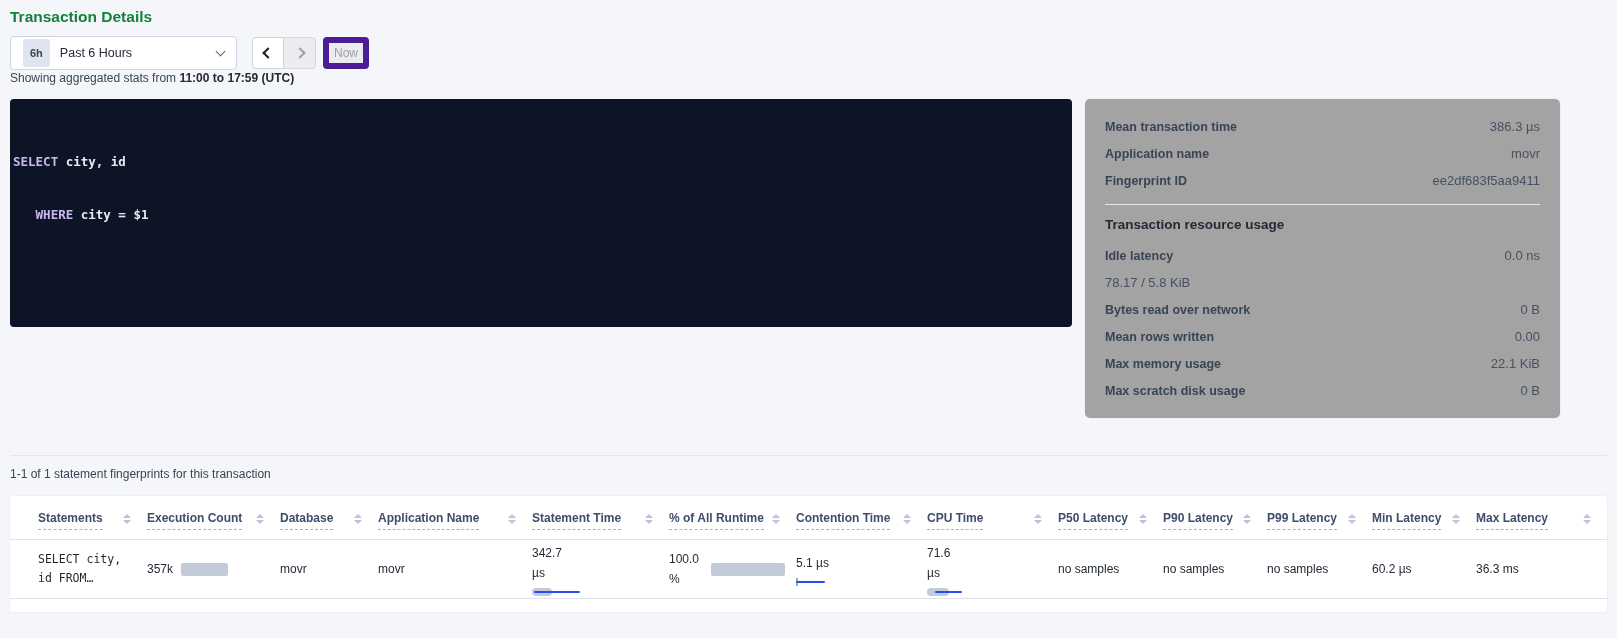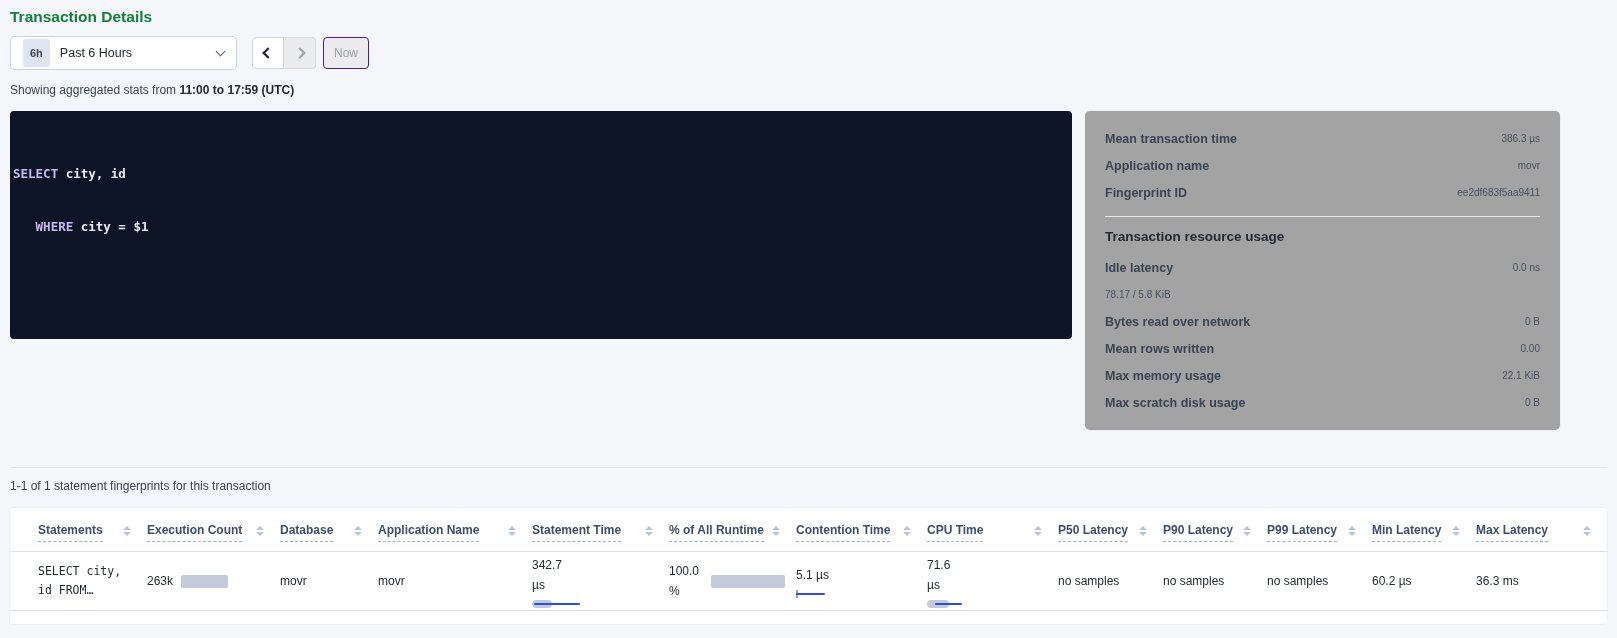--- a/index.html
+++ b/index.html
@@ -39,43 +39,43 @@
   .btn-group{display:flex;margin-left:15px;}
   .nav-btn{
     width:32px;height:32px;background:#fff;border:1px solid #cfd4de;
     display:flex;align-items:center;justify-content:center;cursor:pointer;color:#17202e;
   }
   .nav-btn.prev{border-radius:4px 0 0 4px;}
   .nav-btn.next{border-radius:0 4px 4px 0;border-left:none;}
   .nav-btn.disabled{background:#ececee;color:#9ba1ac;border-color:#d8d8da;cursor:default;}
   .now-btn{
     margin-left:7px;width:46px;height:32px;border-radius:4px;
-    background:#ececee;color:#9ba1ac;border:1px solid #4c1d95;
+    background:#ececee;color:#9ba1ac;border:6px solid #4c1d95;
     font-size:12px;font-family:"Liberation Sans",sans-serif;cursor:default;
   }
 
-  .stats-caption{margin-top:12px;font-size:12px;color:#394455;}
+  .stats-caption{margin-top:0;font-size:12px;color:#394455;}
   .stats-caption b{font-weight:700;color:#242a35;}
 
   
   .main-row{display:flex;margin-top:14px;align-items:flex-start;}
   .sql-box{
     width:1062px;height:228px;background:var(--sql_bg);border-radius:4px;
     padding:19px 3px;font-family:"DejaVu Sans Mono","Liberation Mono",monospace;
     font-size:12.5px;font-weight:600;line-height:17.5px;color:#e8eaf2;white-space:pre;
   }
   .sql-box .kw{color:var(--sql_keyword);}
 
   .side-card{
     width:475px;margin-left:13px;background:#a3a3a3;border-radius:5px;
     padding:14px 20px;box-shadow:0 0 0 1px rgba(20,30,60,0.03);
   }
   .kv-row{display:flex;align-items:center;height:27px;}
   .kv-label{font-size:12.5px;font-weight:700;color:#394455;flex:1;}
-  .kv-value{font-size:10px;color:#475062;text-align:center;}
+  .kv-value{font-size:13px;color:#475062;text-align:center;}
   .side-divider{border:none;border-top:1px solid #e3e7ee;margin:10px 0 12px 0;}
   .side-heading{font-size:13.5px;font-weight:700;color:#242a35;margin:2px 0 10px 0;}
 
   
   .page-divider{border:none;border-top:1px solid #e3e6eb;margin-top:37px;width:1597px;}
   .fp-caption{margin-top:11px;font-size:12px;color:#394455;}
 
   .table-card{
     margin-top:15px;width:1597px;background:#fff;border-radius:4px;
     box-shadow:0 0 0 1px rgba(20,30,60,0.03);overflow:hidden;
@@ -295,21 +295,21 @@
     </div>
 
     <div class="trow tgrid">
       <div class="td">
         <div class="mono">
           <span class="block">SELECT city,</span>
           <span class="block">id FROM…</span>
         </div>
       </div>
       <div class="td">
-        <span class="cell-text">263k</span>
+        <span class="cell-text">357k</span>
         <span class="count-bar"></span>
       </div>
       <div class="td">
         <span class="cell-text">movr</span>
       </div>
       <div class="td">
         <span class="cell-text">movr</span>
       </div>
       <div class="td">
         <div>

